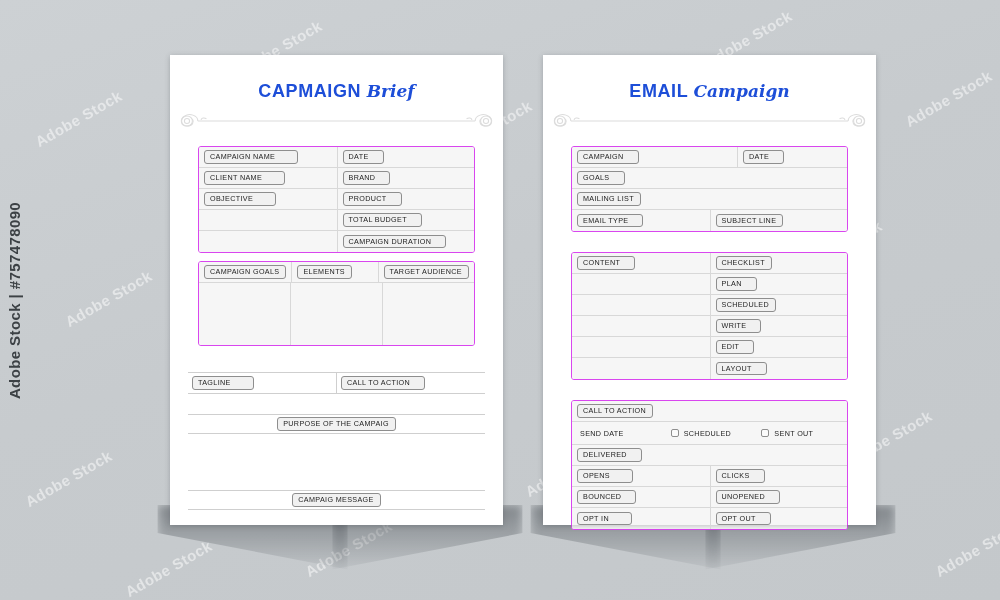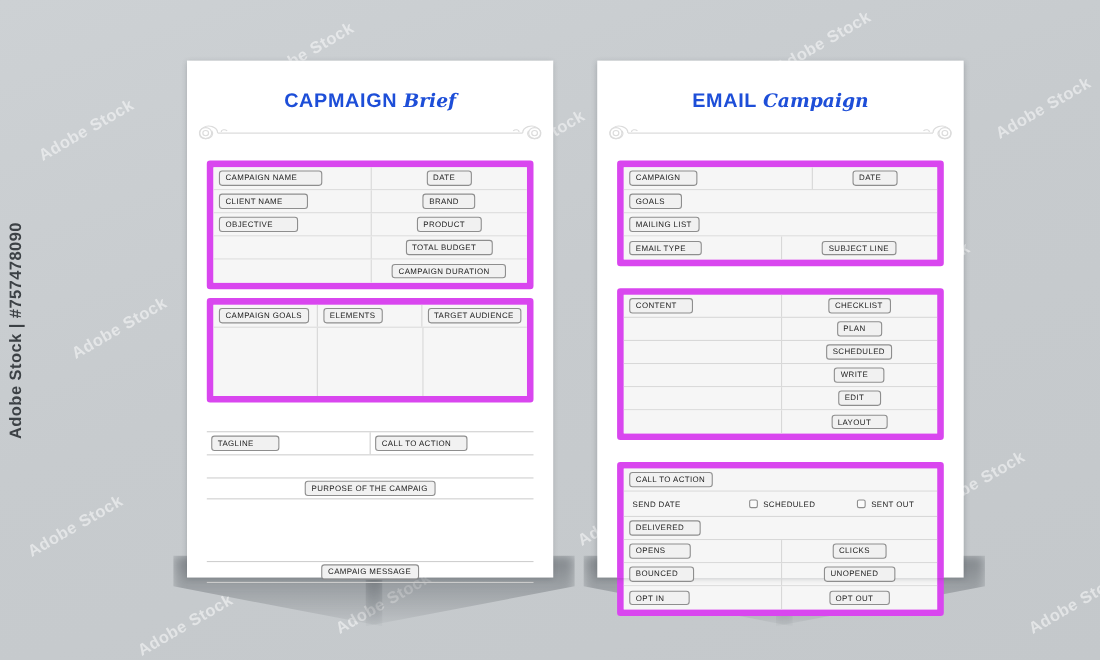--- a/index.html
+++ b/index.html
@@ -115,43 +115,43 @@
   
   .orn {
     margin: 8px 4px 0 4px;
     height: 22px;
     position: relative;
   }
   .orn svg { display: block; width: 100%; height: 22px; }
 
   
   .block {
-    margin: 0 18px;
-    border: 6px solid #d946ef;
+    margin: 0 28px;
+    border: 1px solid #d946ef;
     border-radius: 3px;
     overflow: hidden;
     background: #f7f7f7;
   }
 
   .row {
     display: flex;
     border-bottom: 1px solid #d8d8d8;
     min-height: 21px;
     background: #f6f6f6;
   }
   .row:last-child { border-bottom: none; }
 
   .cell {
     flex: 1;
     padding: 3px 5px;
     display: flex;
     align-items: center;
     position: relative;
   }
-  .cell + .cell { border-left: 1px solid #d8d8d8; justify-content: center; }
+  .cell + .cell { border-left: 1px solid #d8d8d8; }
   .cell.w60 { flex: 0 0 60%; }
   .cell.w40 { flex: 0 0 40%; }
   .cell.w50 { flex: 0 0 50%; }
   .cell.center { justify-content: flex-start; }
 
   
   .tag {
     display: inline-block;
     border: 1px solid #8e8e8e;
     border-radius: 3px;

